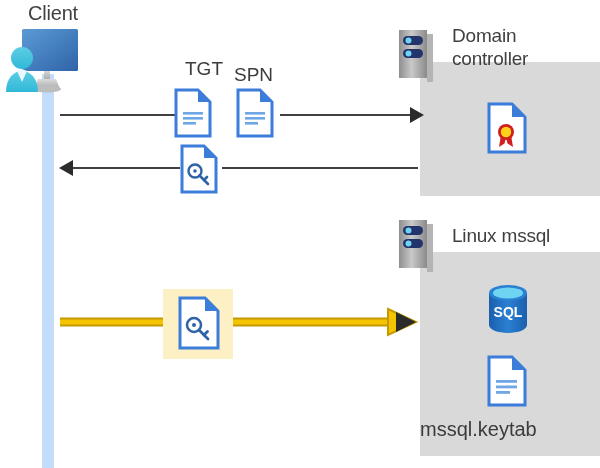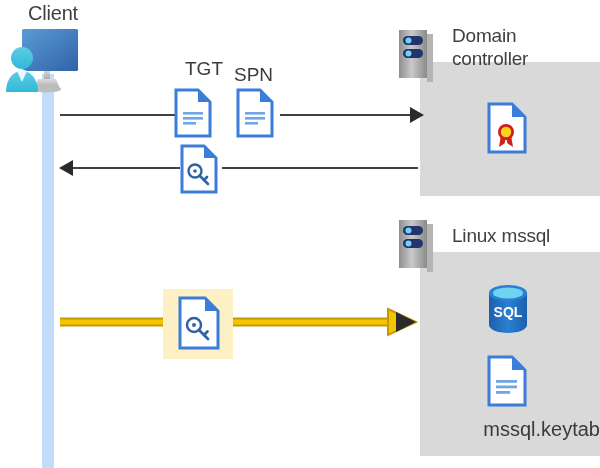--- a/index.html
+++ b/index.html
@@ -77,21 +77,21 @@
   .doclabel {
     font-size: 19px;
     color: #3b3b3b;
   }
   #tgt-label { left: 173px; top: 58px; margin-left: 12px; }
   #spn-label { left: 234px; top: 64px; }
 
   #keytab-filename {
     left: 420px; top: 418px;
     width: 180px;
-    text-align: right;
+    text-align: left;
     font-size: 20px;
     color: #3b3b3b;
   }
 
   
   #keytab-highlight {
     left: 163px; top: 289px;
     width: 70px; height: 70px;
     background: #fdf0c4;
   }

